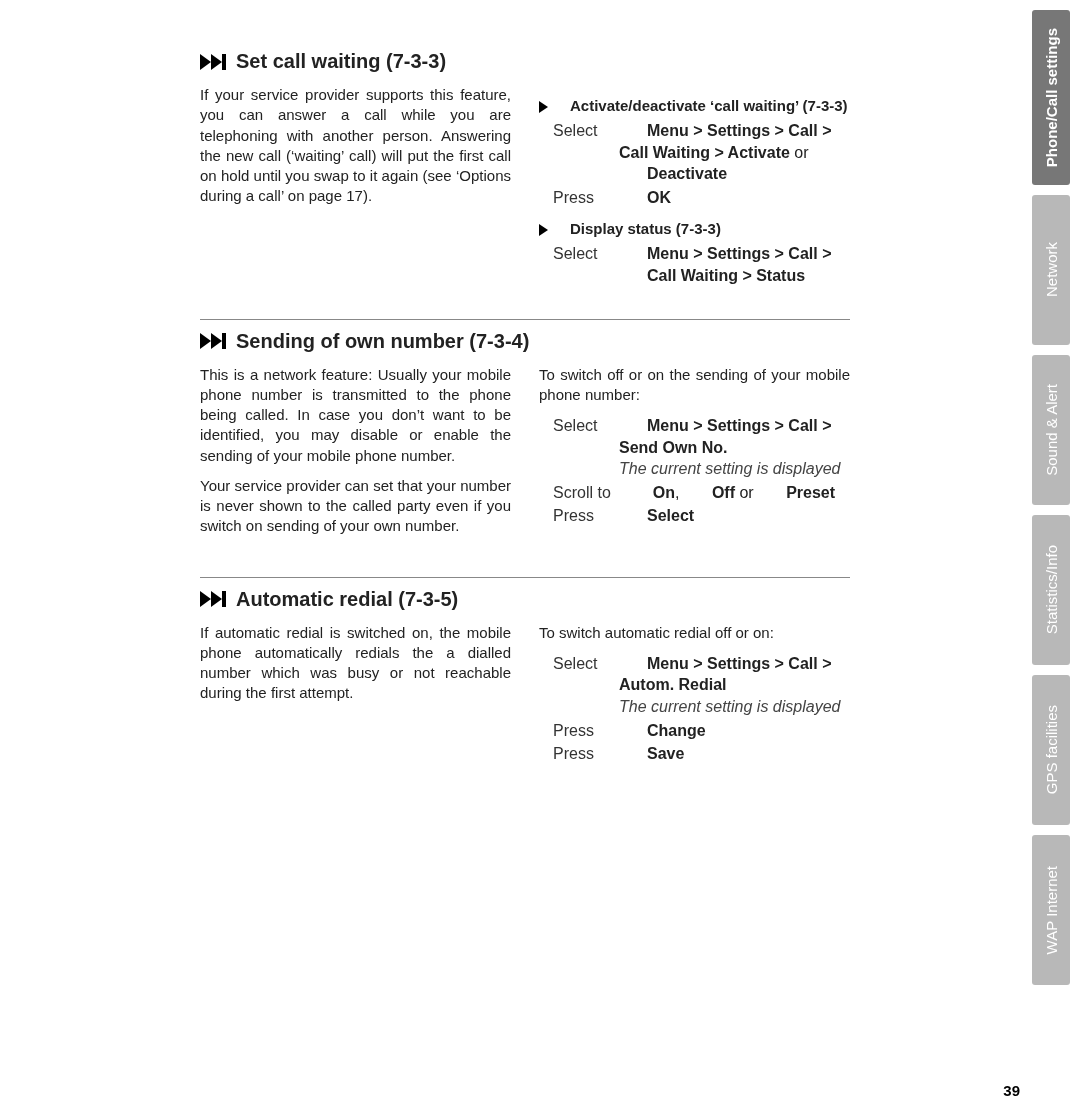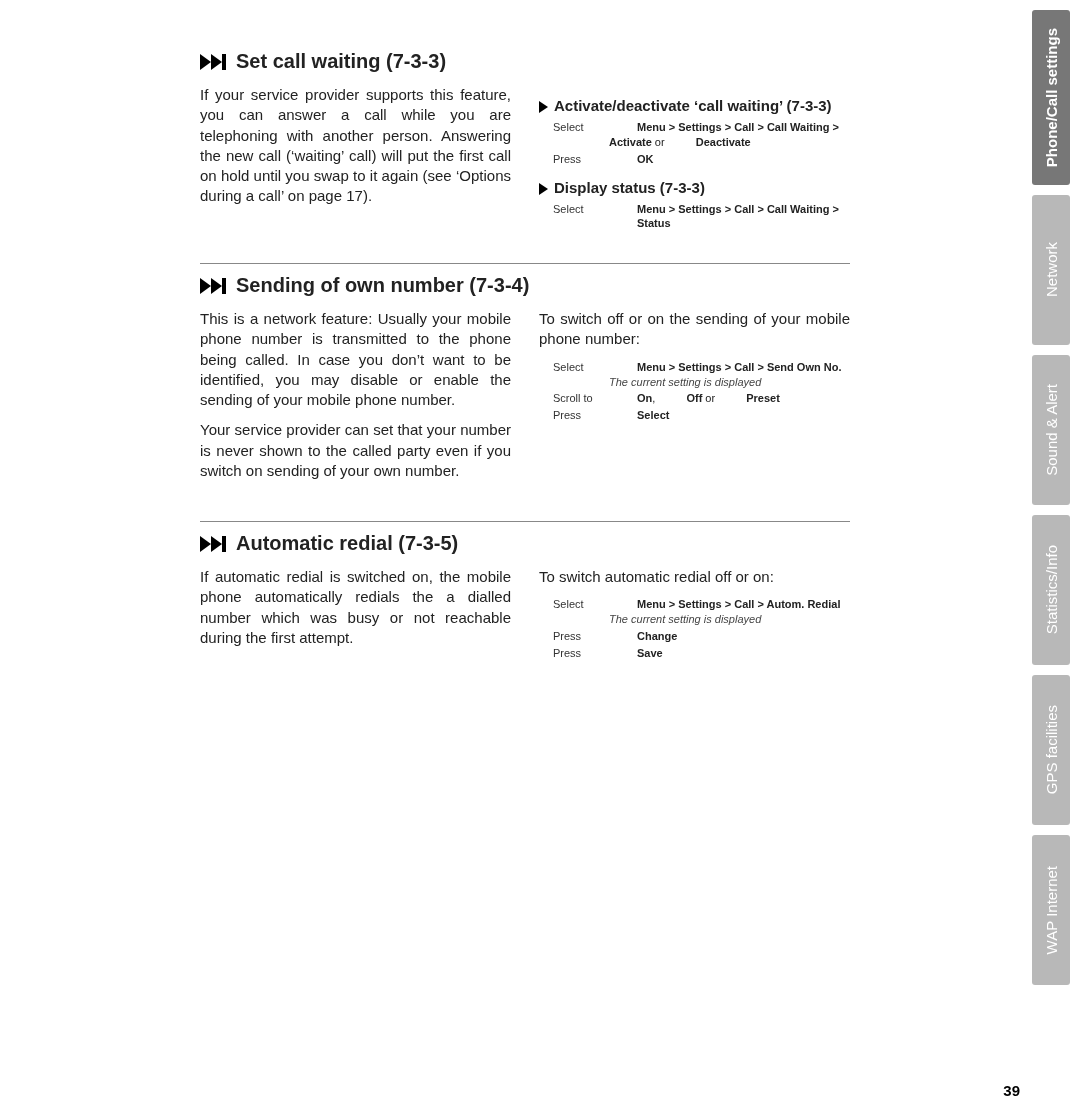--- a/index.html
+++ b/index.html
@@ -7,24 +7,24 @@
   .content{position:absolute;left:200px;top:40px;width:650px;}
   .section{margin-bottom:30px;padding-top:10px;}
   .section + .section{border-top:1px solid #888;}
   h2{font-size:20px;font-weight:700;margin:0 0 12px 0;display:flex;align-items:center;gap:10px;}
   .playarrows{display:inline-flex;gap:-2px;}
   .tri{width:0;height:0;border-top:8px solid transparent;border-bottom:8px solid transparent;border-left:11px solid #000;display:inline-block;}
   .vbar{width:4px;height:16px;background:#000;display:inline-block;}
   .two-col{display:flex;gap:28px;}
   .col{flex:1;min-width:0;}
   p{margin:0 0 10px 0;line-height:1.35;text-align:justify;}
-  .sub{display:flex;align-items:flex-start;gap:6px;font-weight:700;margin:12px 0 6px 0;}
+  .sub{display:flex;align-items:flex-start;gap:22px;font-weight:700;margin:12px 0 6px 0;}
   .sub .tri-s{width:0;height:0;border-top:6px solid transparent;border-bottom:6px solid transparent;border-left:9px solid #000;display:inline-block;margin-top:4px;flex:0 0 auto;}
   .steps{padding-left:14px;}
-  .step{display:flex;gap:4px;line-height:1.35;margin:2px 0;font-size:11px;}
+  .step{display:flex;gap:14px;line-height:1.35;margin:2px 0;font-size:16px;}
   .step .verb{min-width:52px;color:#333;font-weight:400;flex:0 0 auto;}
   .step .cmd{font-family:Arial,sans-serif;}
   .step .b{font-weight:700;margin-left:28px;}
   .step .i{font-style:italic;color:#444;}
   .sidetabs{position:absolute;right:10px;top:10px;display:flex;flex-direction:column;gap:10px;width:38px;}
   .tab{width:38px;border-radius:3px;color:#fff;display:flex;align-items:center;justify-content:center;}
   .tab .label{writing-mode:vertical-rl;transform:rotate(180deg);font-size:15px;white-space:nowrap;padding:20px 0;}
   .tab.active{background:#777;font-weight:700;}
   .tab.inactive{background:#b8b8b8;color:#fff;}
   .page-num{position:absolute;right:60px;bottom:18px;font-weight:700;font-size:15px;color:#000;}

